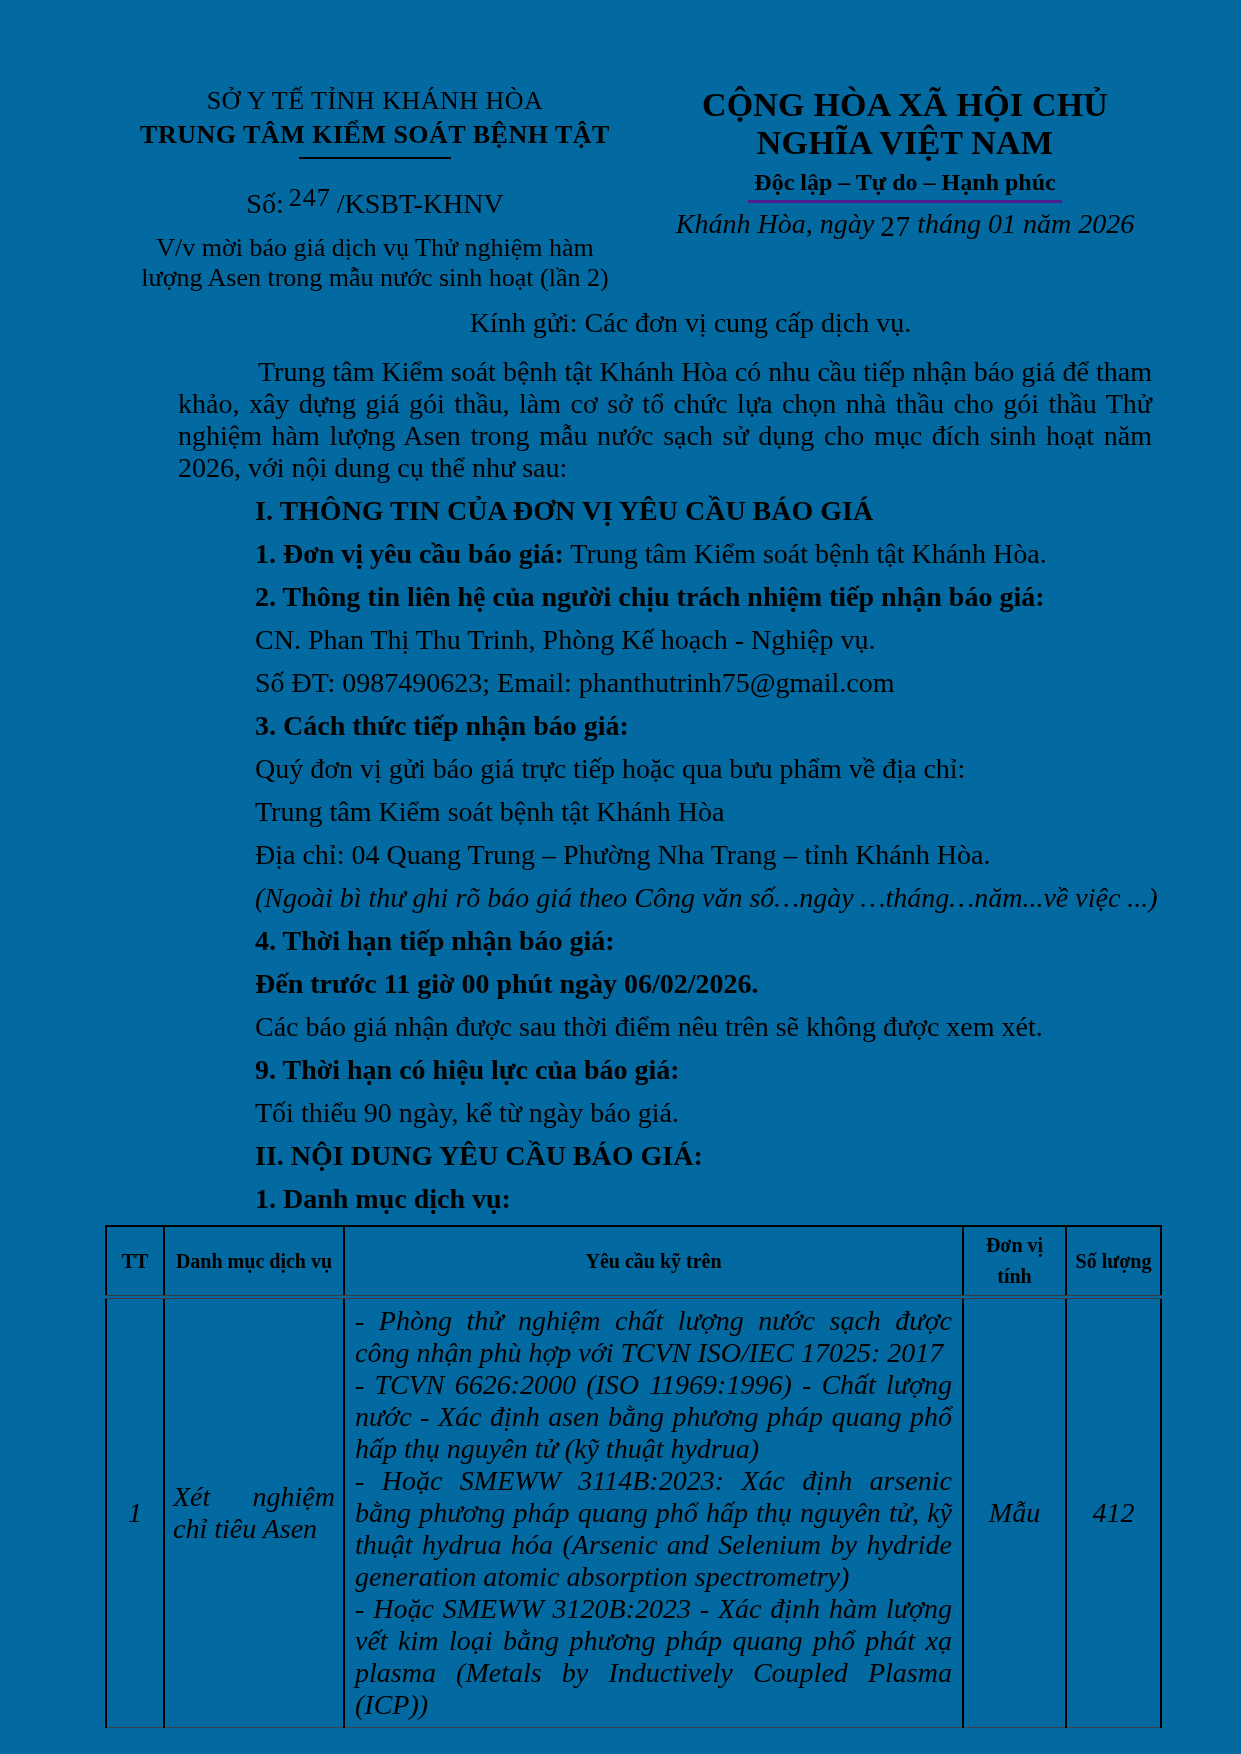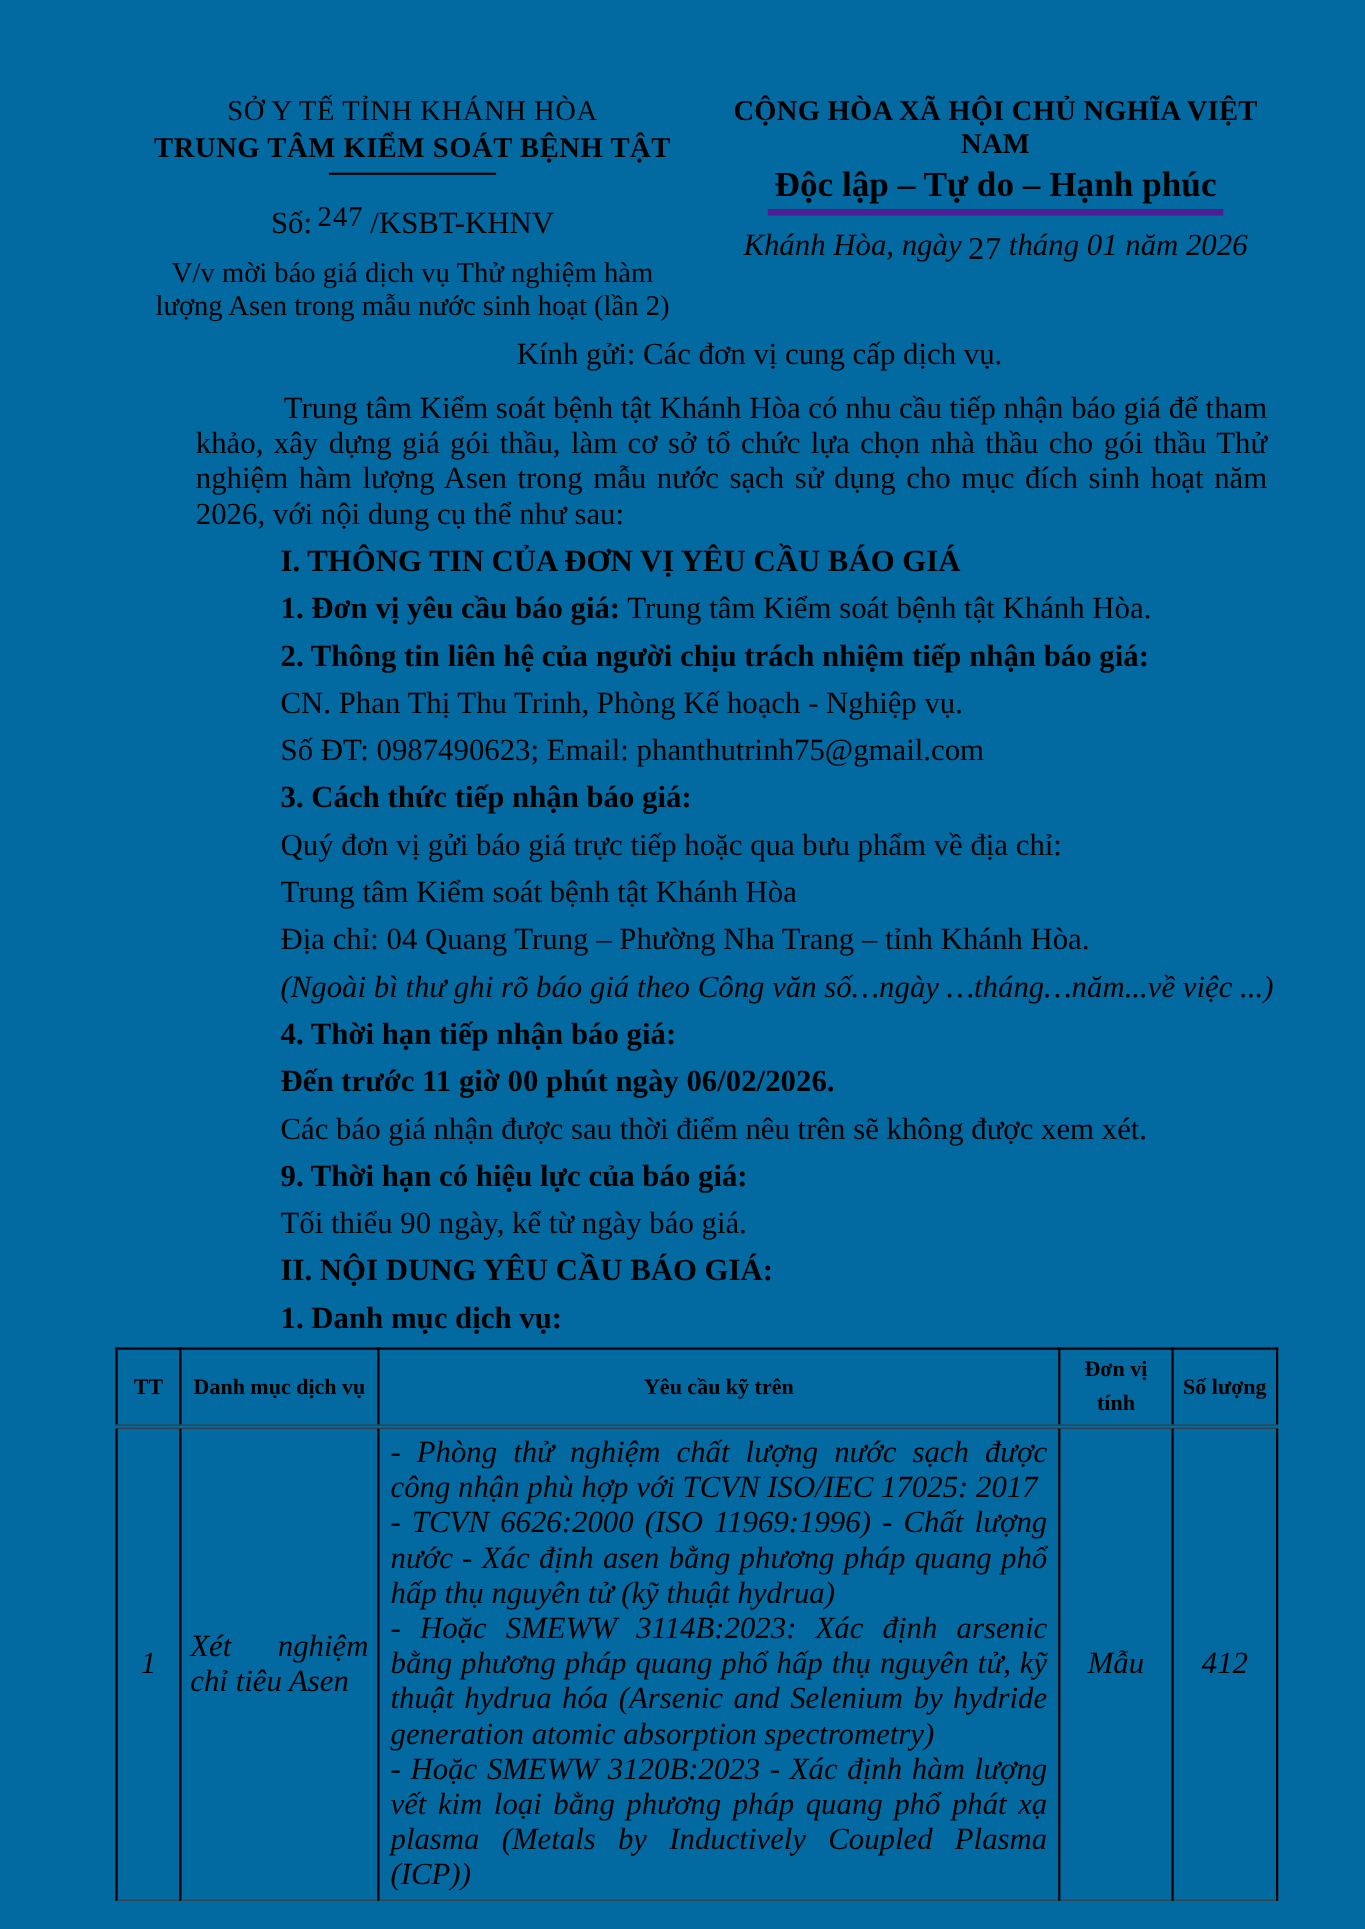--- a/index.html
+++ b/index.html
@@ -14,24 +14,24 @@
     overflow:hidden;
   }
 
   
   .hdr-left  { position:absolute; top:86px;  left:110px; width:530px; text-align:center; }
   .hdr-left .org-parent { font-size:26px; letter-spacing:.5px; }
   .hdr-left .org-name   { font-size:26px; font-weight:bold; margin-top:4px; letter-spacing:.5px; }
   .hdr-left .org-rule   { width:152px; border-top:2px solid #000; margin:7px auto 0; height:0; }
 
   .hdr-right { position:absolute; top:86px;  left:645px; width:520px; text-align:center; }
-  .hdr-right .motto1 { font-size:26px; font-weight:bold; letter-spacing:.2px; }
+  .hdr-right .motto1 { font-size:34px; font-weight:bold; letter-spacing:.2px; }
   .hdr-right .motto2-wrap { margin-top:3px; }
-  .hdr-right .motto2 { display:inline-block; font-size:32px; font-weight:bold;
-                       border-bottom:6px solid #4c1d95; padding:0 6px 4px; }
+  .hdr-right .motto2 { display:inline-block; font-size:24px; font-weight:bold;
+                       border-bottom:3px solid #4c1d95; padding:0 6px 4px; }
 
   .so-line   { position:absolute; top:188px; left:110px; width:530px; text-align:center; }
   .doc-no    { display:inline-block; font-size:26px; position:relative; top:-7px; margin:0 6px 0 5px; letter-spacing:1px; }
   .date-line { position:absolute; top:191px; left:645px; width:520px; text-align:center; font-style:italic; }
   .date-day  { display:inline-block; font-style:normal; font-size:29px; position:relative; top:3px; margin:16px 6px; letter-spacing:1px; }
 
   .subject   { position:absolute; top:233px; left:110px; width:530px; text-align:center;
                font-size:26px; line-height:30px; }
 
   .salutation{ position:absolute; top:307px; left:0; width:100%; box-sizing:border-box;

